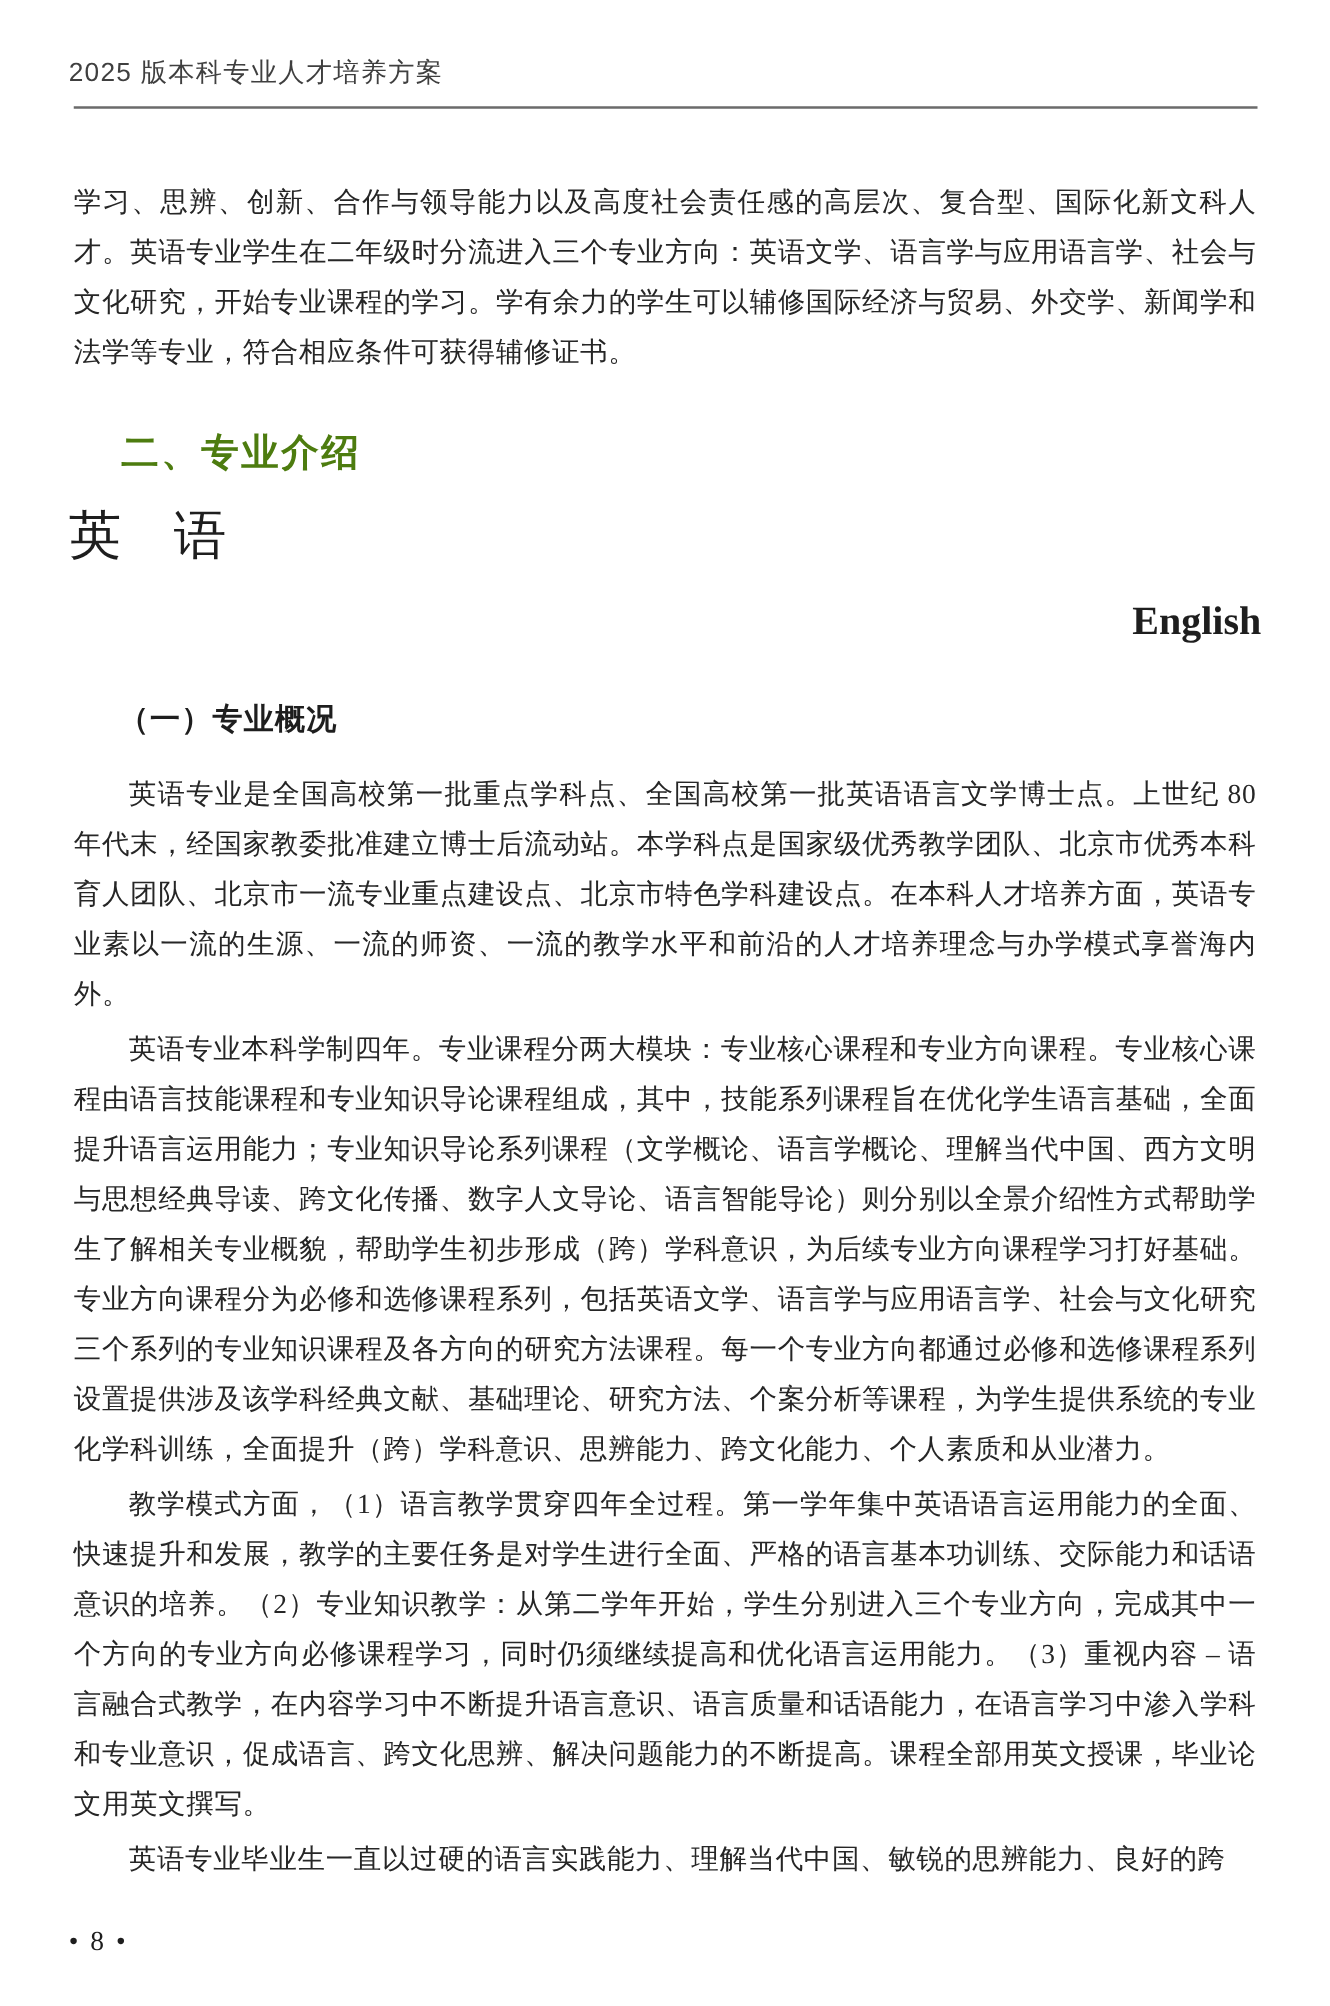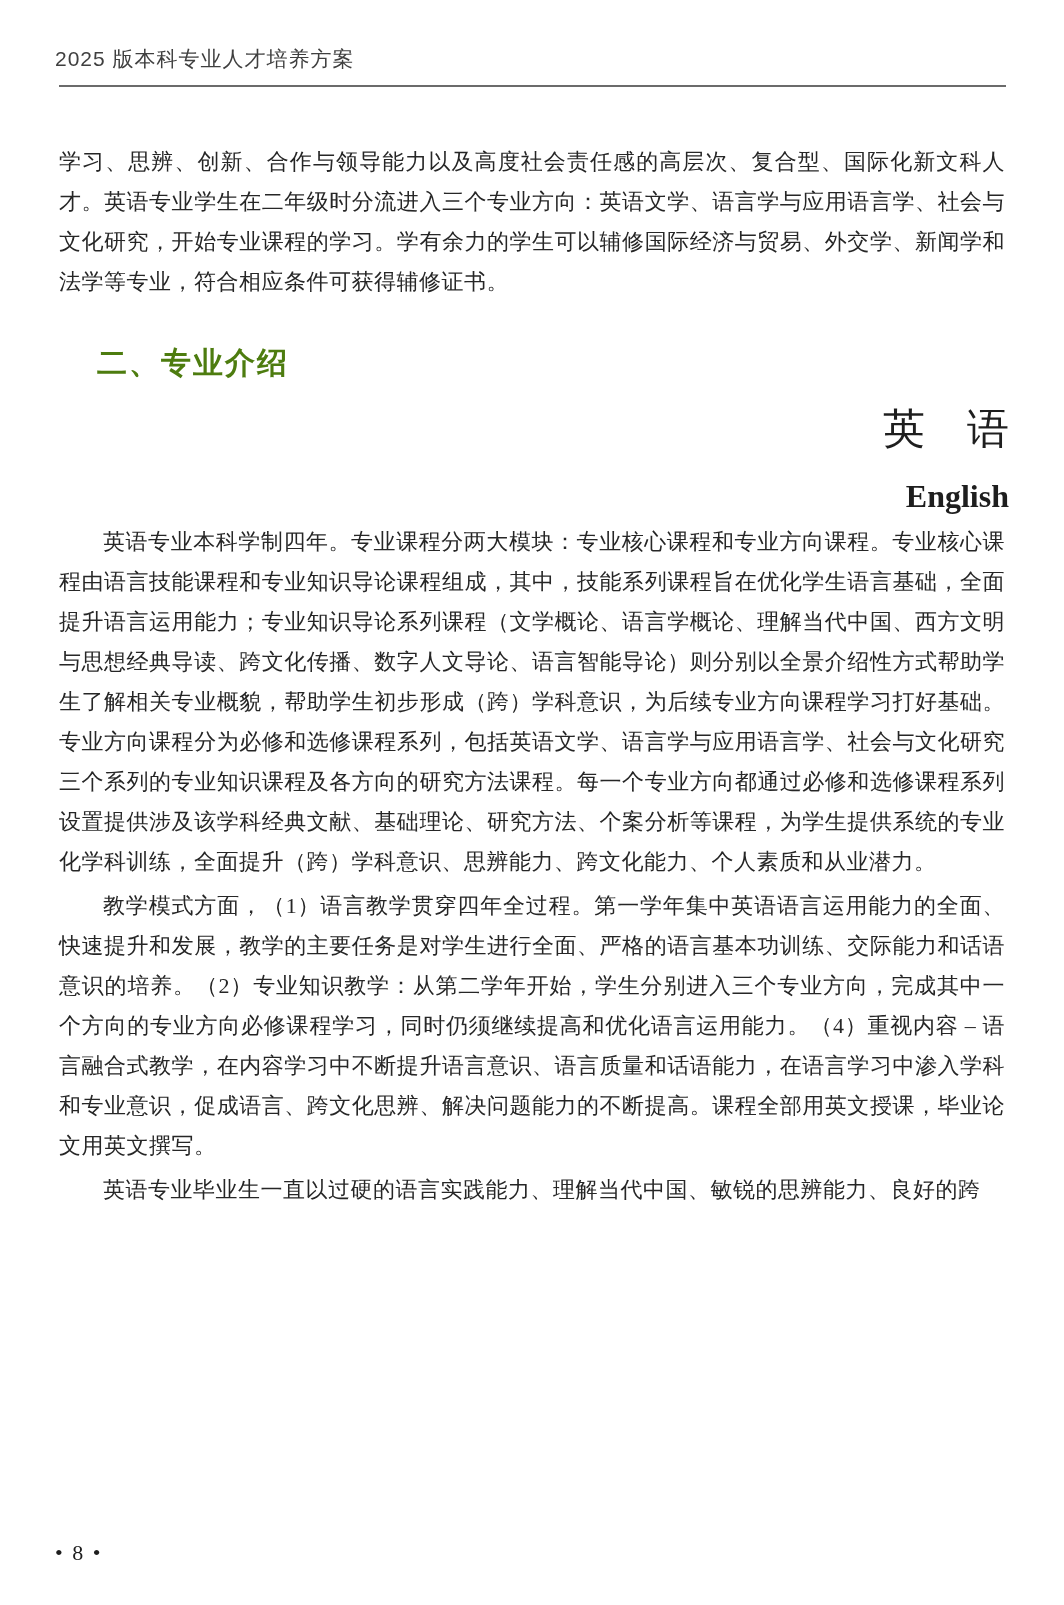--- a/index.html
+++ b/index.html
@@ -53,21 +53,21 @@
     line-height: 46px;
     font-weight: 700;
     color: #4d7c0f;
     letter-spacing: 2px;
   }
   .major-title-cn {
     margin: 16px 0 0 0;
     font-size: 42px;
     line-height: 54px;
     font-weight: 400;
-    text-align: right;
+    text-align: left;
     color: #1e1e1e;
   }
   .major-title-en {
     margin: 18px 0 0 0;
     font-size: 32px;
     line-height: 44px;
     font-weight: 700;
     text-align: right;
     color: #1e1e1e;
     font-family: "Liberation Serif", "DejaVu Serif", serif;
@@ -105,25 +105,27 @@
 
     <p>学习、思辨、创新、合作与领导能力以及高度社会责任感的高层次、复合型、国际化新文科人才。英语专业学生在二年级时分流进入三个专业方向：英语文学、语言学与应用语言学、社会与文化研究，开始专业课程的学习。学有余力的学生可以辅修国际经济与贸易、外交学、新闻学和法学等专业，符合相应条件可获得辅修证书。</p>
 
 
     <h2 class="section-heading">二、专业介绍</h2>
 
     <h1 class="major-title-cn">英　语</h1>
 
     <h1 class="major-title-en">English</h1>
 
+    <h3 class="subsection-heading">（一）专业概况</h3>
 
+    <p class="indent first-after-heading">英语专业是全国高校第一批重点学科点、全国高校第一批英语语言文学博士点。上世纪 80 年代末，经国家教委批准建立博士后流动站。本学科点是国家级优秀教学团队、北京市优秀本科育人团队、北京市一流专业重点建设点、北京市特色学科建设点。在本科人才培养方面，英语专业素以一流的生源、一流的师资、一流的教学水平和前沿的人才培养理念与办学模式享誉海内外。</p>
 
     <p class="indent">英语专业本科学制四年。专业课程分两大模块：专业核心课程和专业方向课程。专业核心课程由语言技能课程和专业知识导论课程组成，其中，技能系列课程旨在优化学生语言基础，全面提升语言运用能力；专业知识导论系列课程（文学概论、语言学概论、理解当代中国、西方文明与思想经典导读、跨文化传播、数字人文导论、语言智能导论）则分别以全景介绍性方式帮助学生了解相关专业概貌，帮助学生初步形成（跨）学科意识，为后续专业方向课程学习打好基础。专业方向课程分为必修和选修课程系列，包括英语文学、语言学与应用语言学、社会与文化研究三个系列的专业知识课程及各方向的研究方法课程。每一个专业方向都通过必修和选修课程系列设置提供涉及该学科经典文献、基础理论、研究方法、个案分析等课程，为学生提供系统的专业化学科训练，全面提升（跨）学科意识、思辨能力、跨文化能力、个人素质和从业潜力。</p>
 
-    <p class="indent">教学模式方面，（1）语言教学贯穿四年全过程。第一学年集中英语语言运用能力的全面、快速提升和发展，教学的主要任务是对学生进行全面、严格的语言基本功训练、交际能力和话语意识的培养。（2）专业知识教学：从第二学年开始，学生分别进入三个专业方向，完成其中一个方向的专业方向必修课程学习，同时仍须继续提高和优化语言运用能力。（4）重视内容 – 语言融合式教学，在内容学习中不断提升语言意识、语言质量和话语能力，在语言学习中渗入学科和专业意识，促成语言、跨文化思辨、解决问题能力的不断提高。课程全部用英文授课，毕业论文用英文撰写。</p>
+    <p class="indent">教学模式方面，（1）语言教学贯穿四年全过程。第一学年集中英语语言运用能力的全面、快速提升和发展，教学的主要任务是对学生进行全面、严格的语言基本功训练、交际能力和话语意识的培养。（2）专业知识教学：从第二学年开始，学生分别进入三个专业方向，完成其中一个方向的专业方向必修课程学习，同时仍须继续提高和优化语言运用能力。（3）重视内容 – 语言融合式教学，在内容学习中不断提升语言意识、语言质量和话语能力，在语言学习中渗入学科和专业意识，促成语言、跨文化思辨、解决问题能力的不断提高。课程全部用英文授课，毕业论文用英文撰写。</p>
 
     <p class="indent">英语专业毕业生一直以过硬的语言实践能力、理解当代中国、敏锐的思辨能力、良好的跨</p>
 
   </div>
 
   <div class="page-footer">• 8 •</div>
 
 </div>
 
 </body></html>

